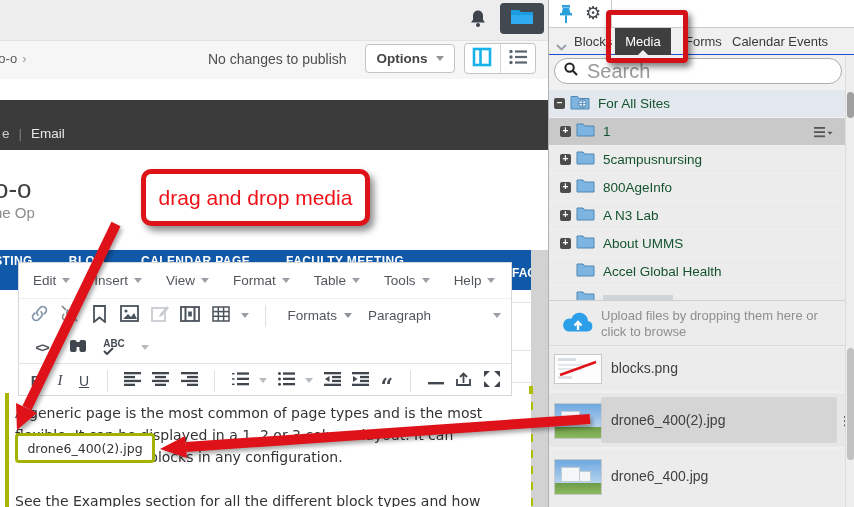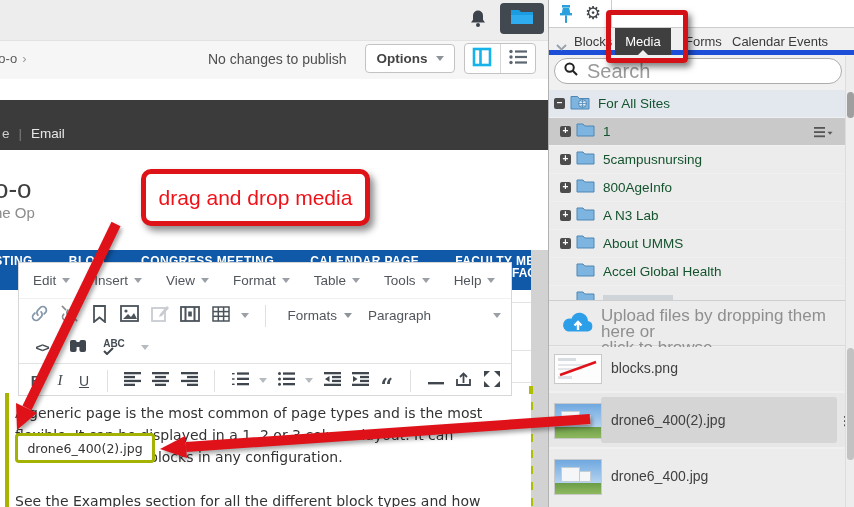--- a/index.html
+++ b/index.html
@@ -72,21 +72,21 @@
   .drag-tip{left:15px;top:433px;width:140px;height:30px;background:#fff;border:3px solid #a4b301;
             border-radius:4px;box-sizing:border-box;display:flex;align-items:center;justify-content:center;
             font-family:"DejaVu Sans",sans-serif;font-size:12.5px;color:#333;z-index:22;}
 
   
   .panel{left:548px;top:0;width:306px;height:507px;background:#f0f0f0;border-left:1px solid #b2b2b2;
          box-sizing:border-box;}
   .panel-header{position:absolute;left:0;top:0;width:100%;height:28px;background:#fff;
                 border-bottom:1px solid #ccc;box-sizing:border-box;}
   .ph-sep{position:absolute;top:0;width:1px;height:28px;background:#ccc;}
-  .ptabs{position:absolute;left:0;top:28px;width:100%;height:27px;border-bottom:5px solid #1d4ed8;
+  .ptabs{position:absolute;left:0;top:28px;width:100%;height:27px;border-bottom:1px solid #1d4ed8;
          box-sizing:border-box;}
   .ptab-label{position:absolute;top:6px;font-size:13px;color:#3a3a3a;}
   .media-tab{position:absolute;left:66px;top:0;width:56px;height:27px;background:#3f3f3f;color:#fff;
              font-size:13px;display:flex;align-items:center;justify-content:center;}
   .media-notch{position:absolute;left:50%;bottom:0;margin-left:-5px;width:0;height:0;
                border-left:5px solid transparent;border-right:5px solid transparent;
                border-bottom:5px solid #f0f0f0;}
   .searchbox{position:absolute;left:5px;top:58px;width:288px;height:26px;background:#fff;
              border:1px solid #adadad;border-radius:14px;box-sizing:border-box;
              display:flex;align-items:center;padding-left:9px;gap:7px;}
@@ -99,21 +99,21 @@
         align-items:center;}
   .trow.root{background:#e2e8ee;}
   .trow.sel{background:#c9c9c9;}
   .tlabel{font-size:13.5px;color:#14532d;}
   .expbox{width:11px;height:11px;background:#4c4c4c;border-radius:2px;color:#fff;font-size:10px;
           font-weight:bold;line-height:10px;text-align:center;flex:0 0 auto;}
   .row-menu{position:absolute;right:13px;top:7px;}
 
   .upload{position:absolute;left:0;top:300px;width:297px;height:46px;background:#ececec;
           border-top:1px solid #cfcfcf;border-bottom:1px solid #d8d8d8;box-sizing:border-box;}
-  .upload-text{position:absolute;left:52px;top:7px;font-size:17px;color:#8f8f8f;line-height:16px;}
+  .upload-text{position:absolute;left:52px;top:7px;font-size:13px;color:#8f8f8f;line-height:16px;}
 
   .frow{position:absolute;left:0;width:297px;background:#ececec;padding-left:31px;}
   .flabel{position:absolute;font-size:14px;color:#3f3f3f;}
   .thumb{position:absolute;left:5px;overflow:hidden;border:1px solid #c9c9c9;background:#fff;}
   .sky{position:absolute;left:0;top:0;width:100%;height:68%;
        background:linear-gradient(#6fa8e0,#b5d3ef);}
   .grass{position:absolute;left:0;bottom:0;width:100%;height:32%;
          background:linear-gradient(#6d9c48,#8db95e);}
   .bldg{position:absolute;background:#f4f6f8;border:1px solid #c3cdd6;}
   .selbox{position:absolute;left:52px;top:4px;width:236px;height:46px;background:#d5d5d5;border-radius:3px;}
@@ -195,21 +195,20 @@
     </div>
   </div>
 
   <div class="abs page-title">o-o</div>
   <div class="abs page-sub">he Op</div>
 
   <div class="abs bluebar">
     <div class="blue-tabs">
       <span>TESTING</span>
       <span>BLOG</span>
-      <span>CONGRESS MEETING</span>
       <span>CALENDAR PAGE</span>
       <span>FACULTY MEETING</span>
     </div>
     <span class="blue-frag-right">FAC</span>
   </div>
   <div class="abs behind-strip">
     <div class="hline" style="top:12px;"></div>
       <div class="hline" style="top:60px;"></div>
       <div class="hline" style="top:92px;"></div>
   </div>

